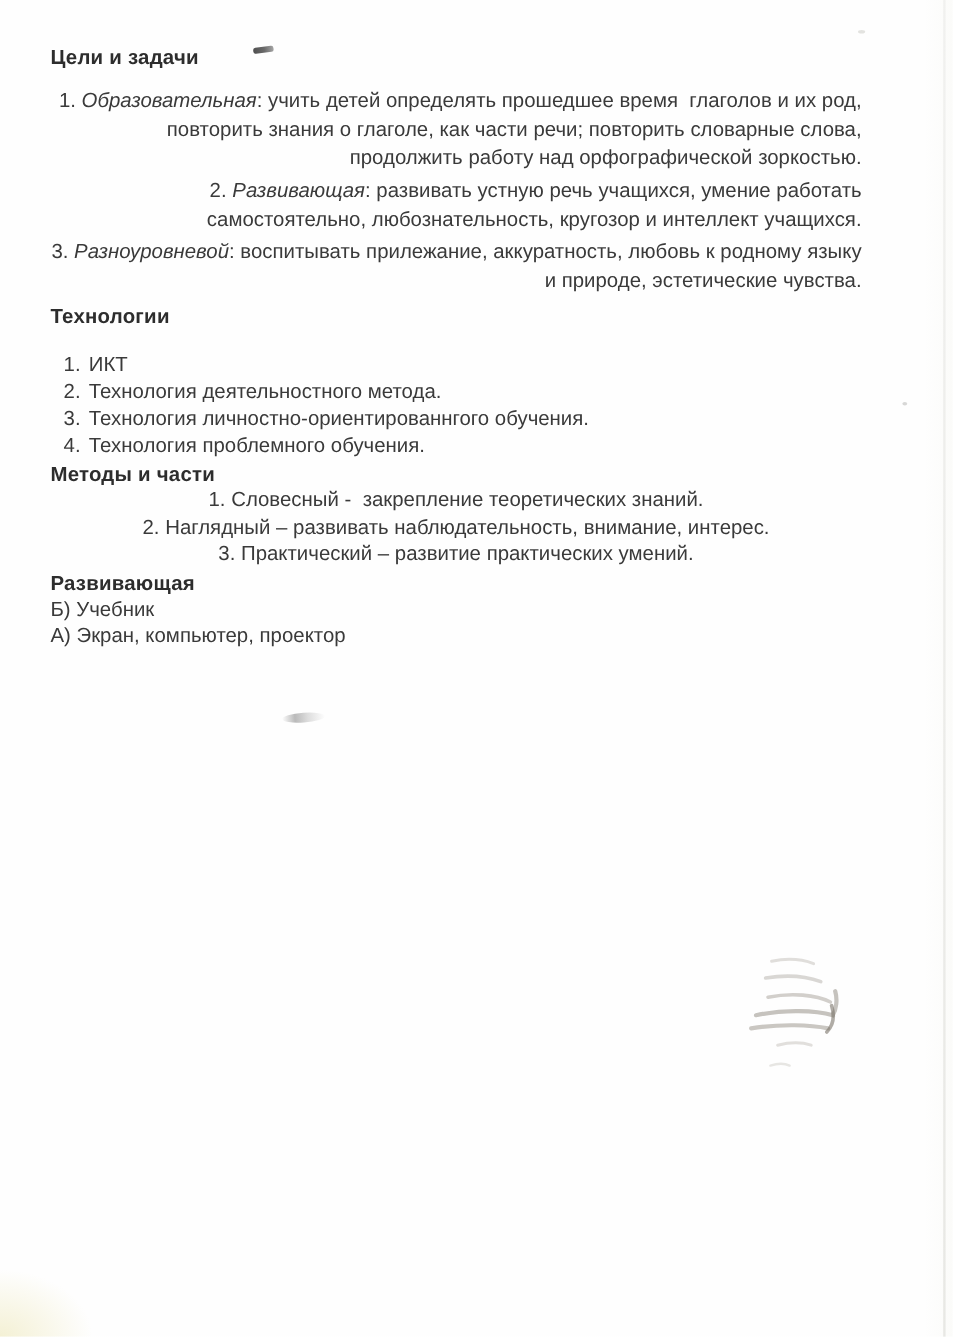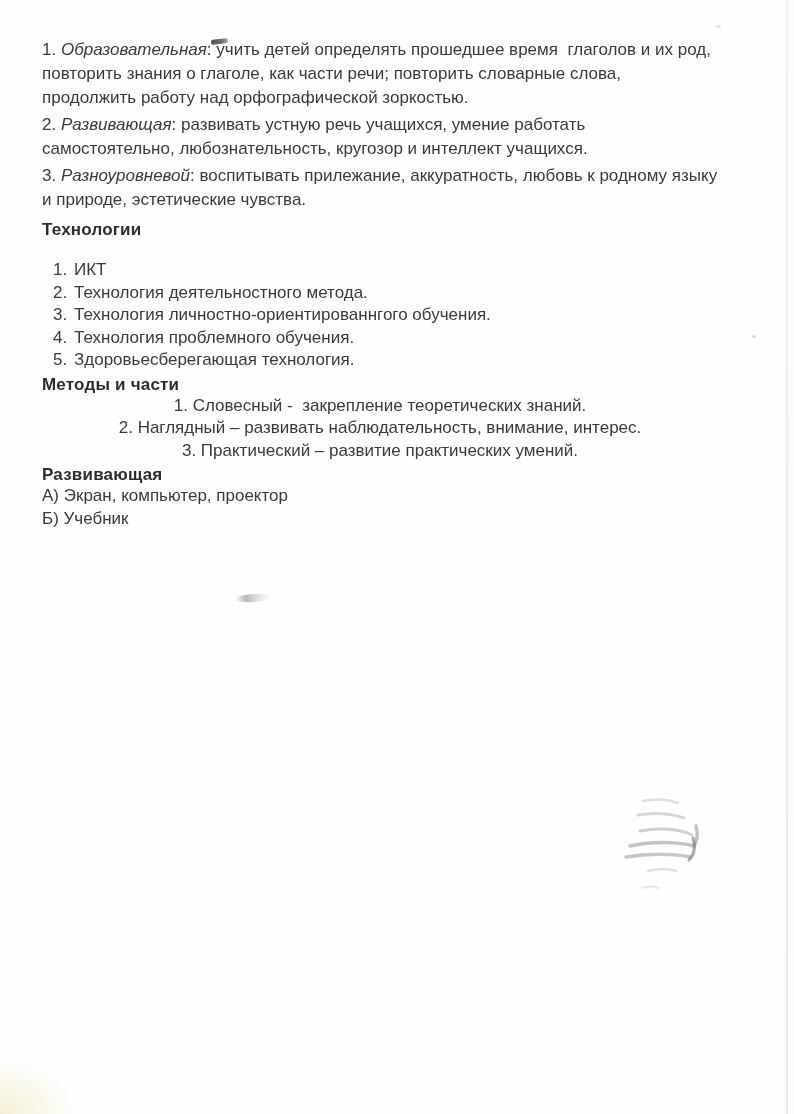--- a/index.html
+++ b/index.html
@@ -26,21 +26,21 @@
     color: #3a3a3a; font-size: 17px;
   }
   .heading {
     margin: 0; font-size: 17px; font-weight: bold; color: #2d2d2d;
     line-height: 20px; letter-spacing: 0.2px;
   }
   #h-goals   { margin-bottom: 14px; }
   #h-tech    { margin-top: 8px; }
   #h-methods { margin-top: 3px; }
   #h-equip   { margin-top: 3px; }
-  .para { margin: 0 0 3px 0; line-height: 24px; }
+  .para { margin: 0 0 3px 0; line-height: 24px; text-align: right; }
   .para em { font-style: italic; }
   .pre { white-space: pre-wrap; }
   .tech-list { margin-top: 19px; padding-left: 11px; }
   .tech-row { line-height: 22.5px; }
   .tech-num { display: inline-block; width: 21px; }
   .m-list { margin-top: 0; text-align: center; }
   .m-row { line-height: 22.5px; }
   .eq-list { margin-top: 0; }
 
   
@@ -61,50 +61,50 @@
   .speck2 { position: absolute; left: 715px; top: 25px; width: 6px; height: 3px;
             background: #d7d7d3; border-radius: 50%; opacity: 0.7; }
 </style>
 </head>
 <body>
 
 <div class="page">
 
   <div class="content">
 
+    <h2 class="heading" id="h-goals">Цели и задачи</h2>
 
     <p class="para"><span>1.</span> <em>Образовательная</em><span class="pre">: учить детей определять прошедшее время  глаголов и их род, повторить знания о глаголе, как части речи; повторить словарные слова, продолжить работу над орфографической зоркостью.</span></p>
 
     <p class="para"><span>2.</span> <em>Развивающая</em><span class="pre">: развивать устную речь учащихся, умение работать самостоятельно, любознательность, кругозор и интеллект учащихся.</span></p>
 
     <p class="para"><span>3.</span> <em>Разноуровневой</em><span class="pre">: воспитывать прилежание, аккуратность, любовь к родному языку и природе, эстетические чувства.</span></p>
 
     <h2 class="heading" id="h-tech">Технологии</h2>
 
     <div class="tech-list">
       <div class="tech-row"><span class="tech-num">1.</span><span class="pre">ИКТ</span></div>
       <div class="tech-row"><span class="tech-num">2.</span><span class="pre">Технология деятельностного метода.</span></div>
       <div class="tech-row"><span class="tech-num">3.</span><span class="pre">Технология личностно-ориентированнгого обучения.</span></div>
       <div class="tech-row"><span class="tech-num">4.</span><span class="pre">Технология проблемного обучения.</span></div>
-      <div class="tech-row"><span class="tech-num">5.</span><span class="pre">Здоровьесберегающая технология.</span></div>
     </div>
 
     <h2 class="heading" id="h-methods">Методы и части</h2>
 
     <div class="m-list">
       <div class="m-row"><span>1.</span> <span class="pre">Словесный -  закрепление теоретических знаний.</span></div>
       <div class="m-row"><span>2.</span> <span class="pre">Наглядный – развивать наблюдательность, внимание, интерес.</span></div>
       <div class="m-row"><span>3.</span> <span class="pre">Практический – развитие практических умений.</span></div>
     </div>
 
     <h2 class="heading" id="h-equip">Развивающая</h2>
 
     <div class="eq-list">
+      <div class="m-row"><span>Б)</span> <span>Учебник</span></div>
       <div class="m-row"><span>А)</span> <span>Экран, компьютер, проектор</span></div>
-      <div class="m-row"><span>Б)</span> <span>Учебник</span></div>
     </div>
 
   </div>
 
   <div class="pen-mark"></div>
   <div class="smudge-small"></div>
   <div class="scribble">
     <svg width="95" height="100" viewBox="0 0 95 100" xmlns="http://www.w3.org/2000/svg">
       <g fill="none" stroke-linecap="round">
         <path d="M25 8 C 40 5, 52 7, 60 10" stroke="#a9a49c" stroke-width="2.5" opacity="0.35"></path>

